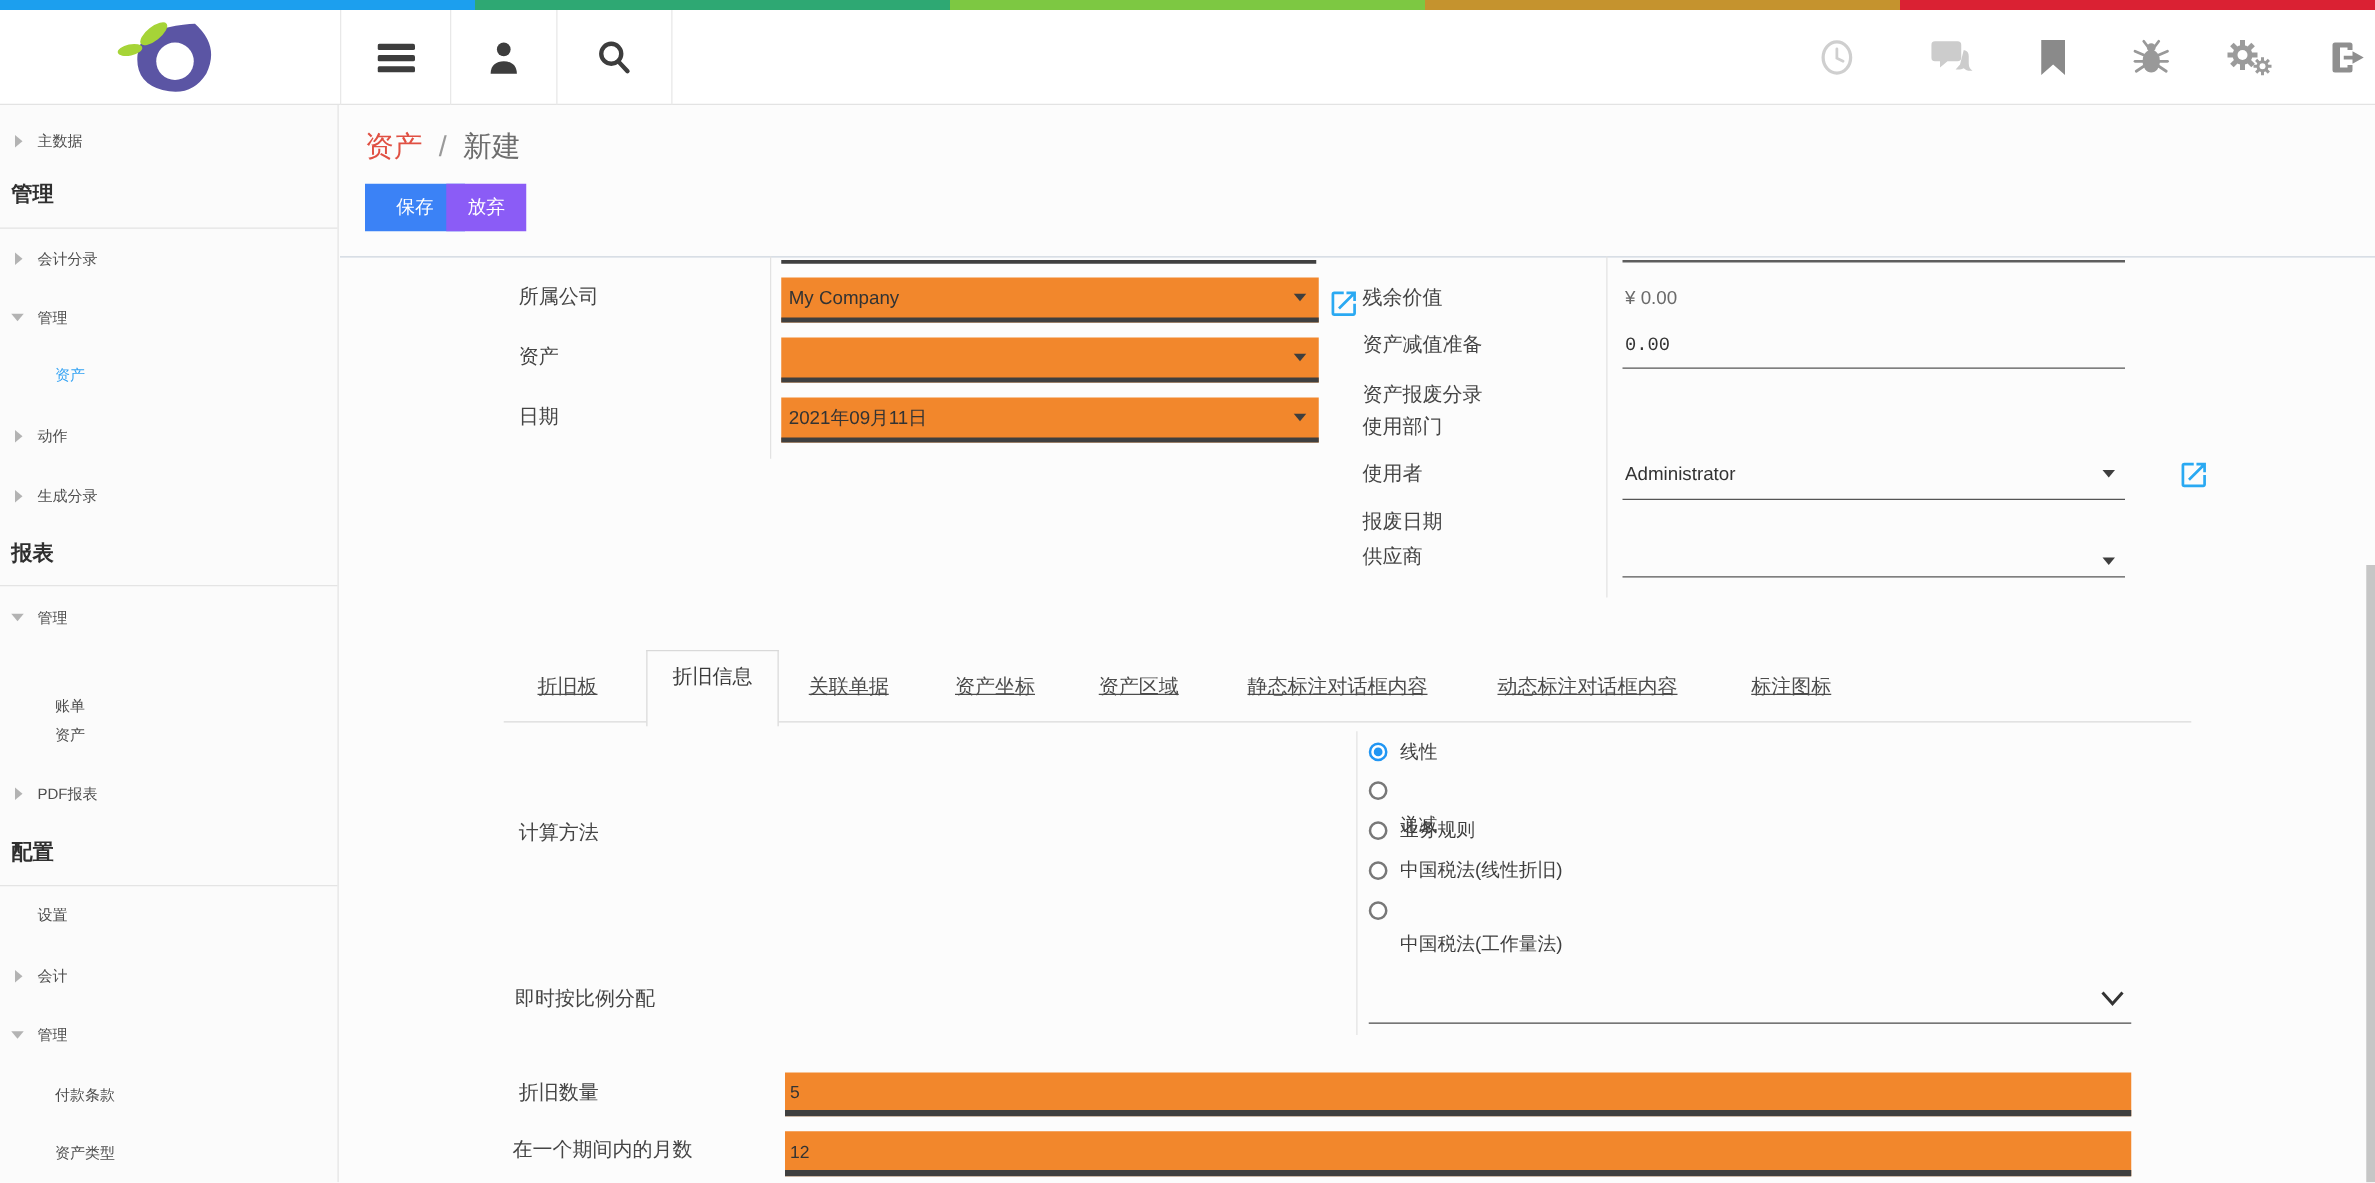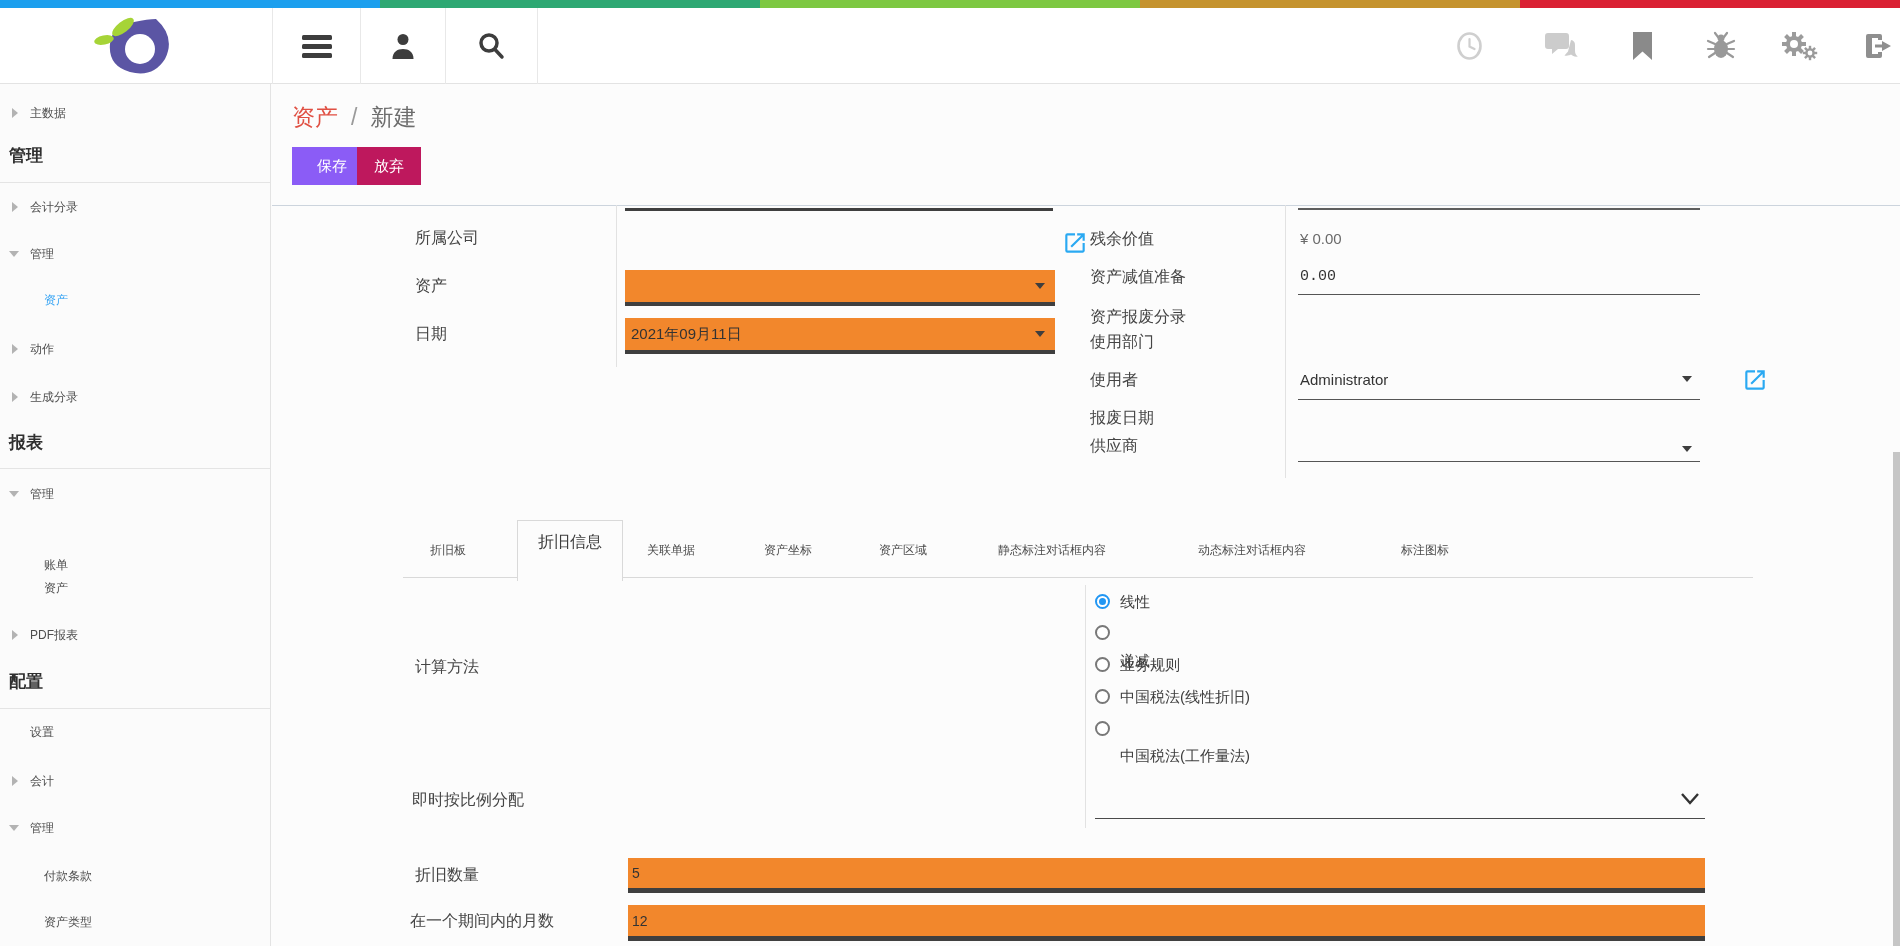--- a/index.html
+++ b/index.html
@@ -27,36 +27,36 @@
   .car-right{position:absolute;left:12px;top:8px;width:0;height:0;border-top:5px solid transparent;border-bottom:5px solid transparent;border-left:6px solid #b3b3b3;}
   .car-down{position:absolute;left:9px;top:10px;width:0;height:0;border-left:5px solid transparent;border-right:5px solid transparent;border-top:6px solid #b3b3b3;}
 
   
   .main{position:absolute;top:84px;left:272px;width:1628px;height:862px;}
   .crumb{position:absolute;top:18px;left:20px;font-size:23px;display:flex;gap:13px;align-items:baseline;}
   .crumb .root{color:#E05043;cursor:pointer;}
   .crumb .sep{color:#9a9a9a;}
   .crumb .cur{color:#6d6d6d;}
   .btn{position:absolute;top:63px;height:38px;border:none;color:#fff;font-size:15px;text-align:center;line-height:38px;cursor:pointer;box-sizing:border-box;}
-  .btn-save{left:20px;width:80px;background:#8b5cf6;text-align:center;}
-  .btn-discard{left:85px;width:64px;background:#be185d;}
+  .btn-save{left:20px;width:80px;background:#3b82f6;text-align:center;}
+  .btn-discard{left:85px;width:64px;background:#8b5cf6;}
 
   .panel-top{position:absolute;top:121px;left:0;width:1628px;height:1px;background:#ccd4dd;}
 
   .lbl{position:absolute;font-size:16px;color:#454545;height:20px;line-height:20px;white-space:nowrap;}
   .ofield{position:absolute;background:#F2872C;border-bottom:4px solid #3f3f3f;box-sizing:content-box;font-size:15px;color:#333;cursor:pointer;}
   .ofield .fv{position:absolute;left:6px;top:0;height:100%;display:flex;align-items:center;}
   .tri-down{position:absolute;width:0;height:0;border-left:5px solid transparent;border-right:5px solid transparent;border-top:6px solid #3e3e3e;}
   .uline{position:absolute;height:1px;background:#555;}
   .remnant{position:absolute;background:#3f3f3f;}
   .fdiv{position:absolute;width:1px;background:#e2e2e2;}
   .rval{position:absolute;font-size:15px;height:20px;line-height:20px;}
 
   
-  .tab{position:absolute;top:455px;font-size:12px;color:#4c4c4c;height:22px;line-height:22px;cursor:pointer;white-space:nowrap;}
+  .tab{position:absolute;top:455px;font-size:16px;color:#4c4c4c;height:22px;line-height:22px;cursor:pointer;white-space:nowrap;text-decoration:underline;}
   .tabbar{position:absolute;top:493px;left:131px;width:1350px;height:1px;background:#d9d9d9;}
   .tab-active{position:absolute;left:245px;top:436px;width:106px;height:61px;background:#fcfcfc;border:1px solid #d9d9d9;border-bottom:none;box-sizing:border-box;z-index:2;text-align:center;font-size:16px;color:#3c3c3c;line-height:42px;cursor:pointer;}
 
   
   .radio{position:absolute;width:15px;height:15px;border:2px solid #787878;border-radius:50%;box-sizing:border-box;background:#fff;cursor:pointer;}
   .radio.sel{border-color:#2196F3;}
   .radio.sel::after{content:"";position:absolute;left:2px;top:2px;right:2px;bottom:2px;background:#2196F3;border-radius:50%;}
   .rlbl{position:absolute;font-size:15px;color:#3e3e3e;height:18px;line-height:18px;cursor:pointer;white-space:nowrap;}
 
   .scrollbar{position:absolute;left:1893px;top:452px;width:7px;height:494px;background:#c6c6c6;}
@@ -266,20 +266,24 @@
 
     <div class="panel-top"></div>
 
     <div class="remnant" style="left:353px;top:124px;width:428px;height:3px;"></div>
     <div class="remnant" style="left:1026px;top:124px;width:402px;height:2px;background:#5e5e5e;"></div>
 
     <div class="fdiv" style="left:344px;top:121px;height:162px;"></div>
     <div class="fdiv" style="left:1013px;top:121px;height:273px;"></div>
 
     <div class="lbl" style="left:143px;top:144px;">所属公司</div>
+    <div class="ofield" style="left:353px;top:138px;width:430px;height:32px;">
+      <span class="fv">My Company</span>
+      <span class="tri-down" style="right:10px;top:13px;"></span>
+    </div>
     <div style="position:absolute;left:790px;top:146px;cursor:pointer;">
       <svg width="26" height="26" viewBox="0 0 24 24">
           <path fill="#2AA9F2" d="M19 19H5V5h7V3H5a2 2 0 0 0-2 2v14a2 2 0 0 0 2 2h14c1.1 0 2-.9 2-2v-7h-2v7zM14 3v2h3.59l-9.83 9.83 1.41 1.41L19 6.41V10h2V3h-7z"></path>
         </svg>
     </div>
 
     <div class="lbl" style="left:143px;top:192px;">资产</div>
     <div class="ofield" style="left:353px;top:186px;width:430px;height:32px;">
       <span class="fv"></span>
       <span class="tri-down" style="right:10px;top:13px;"></span>

